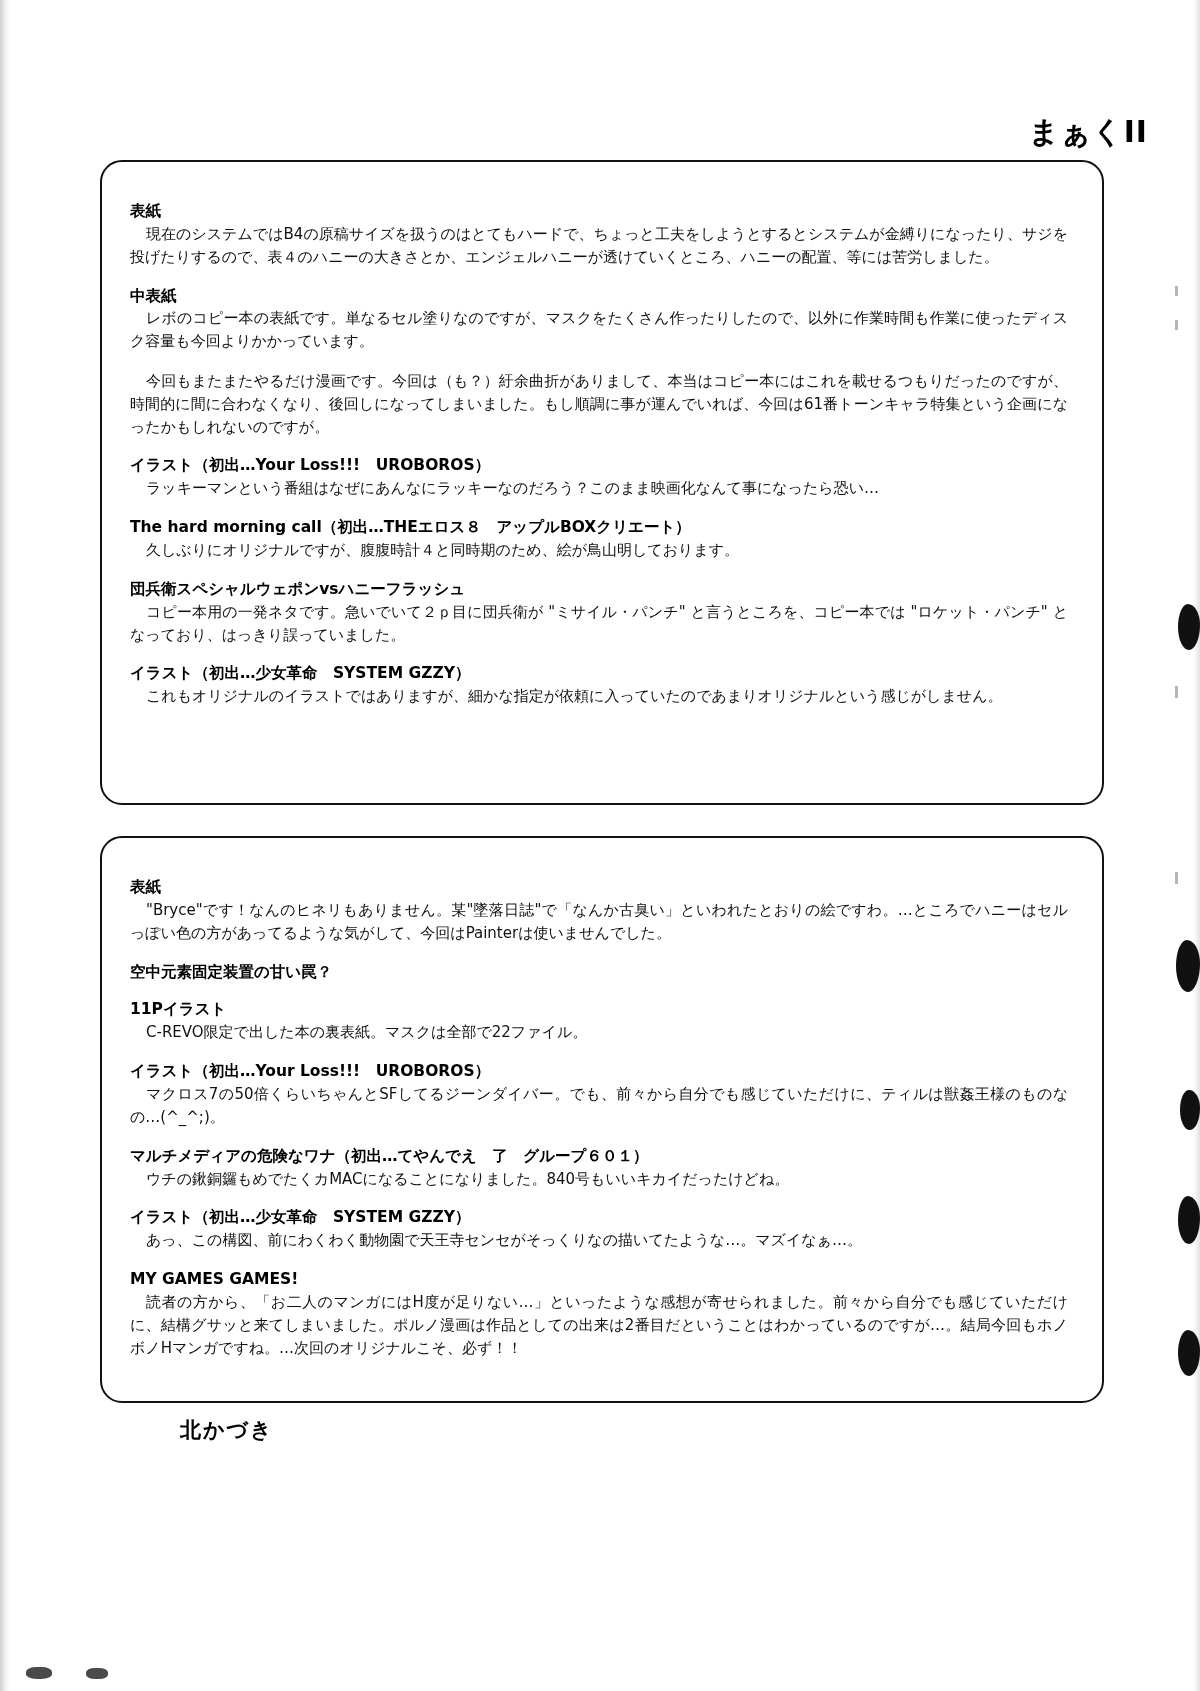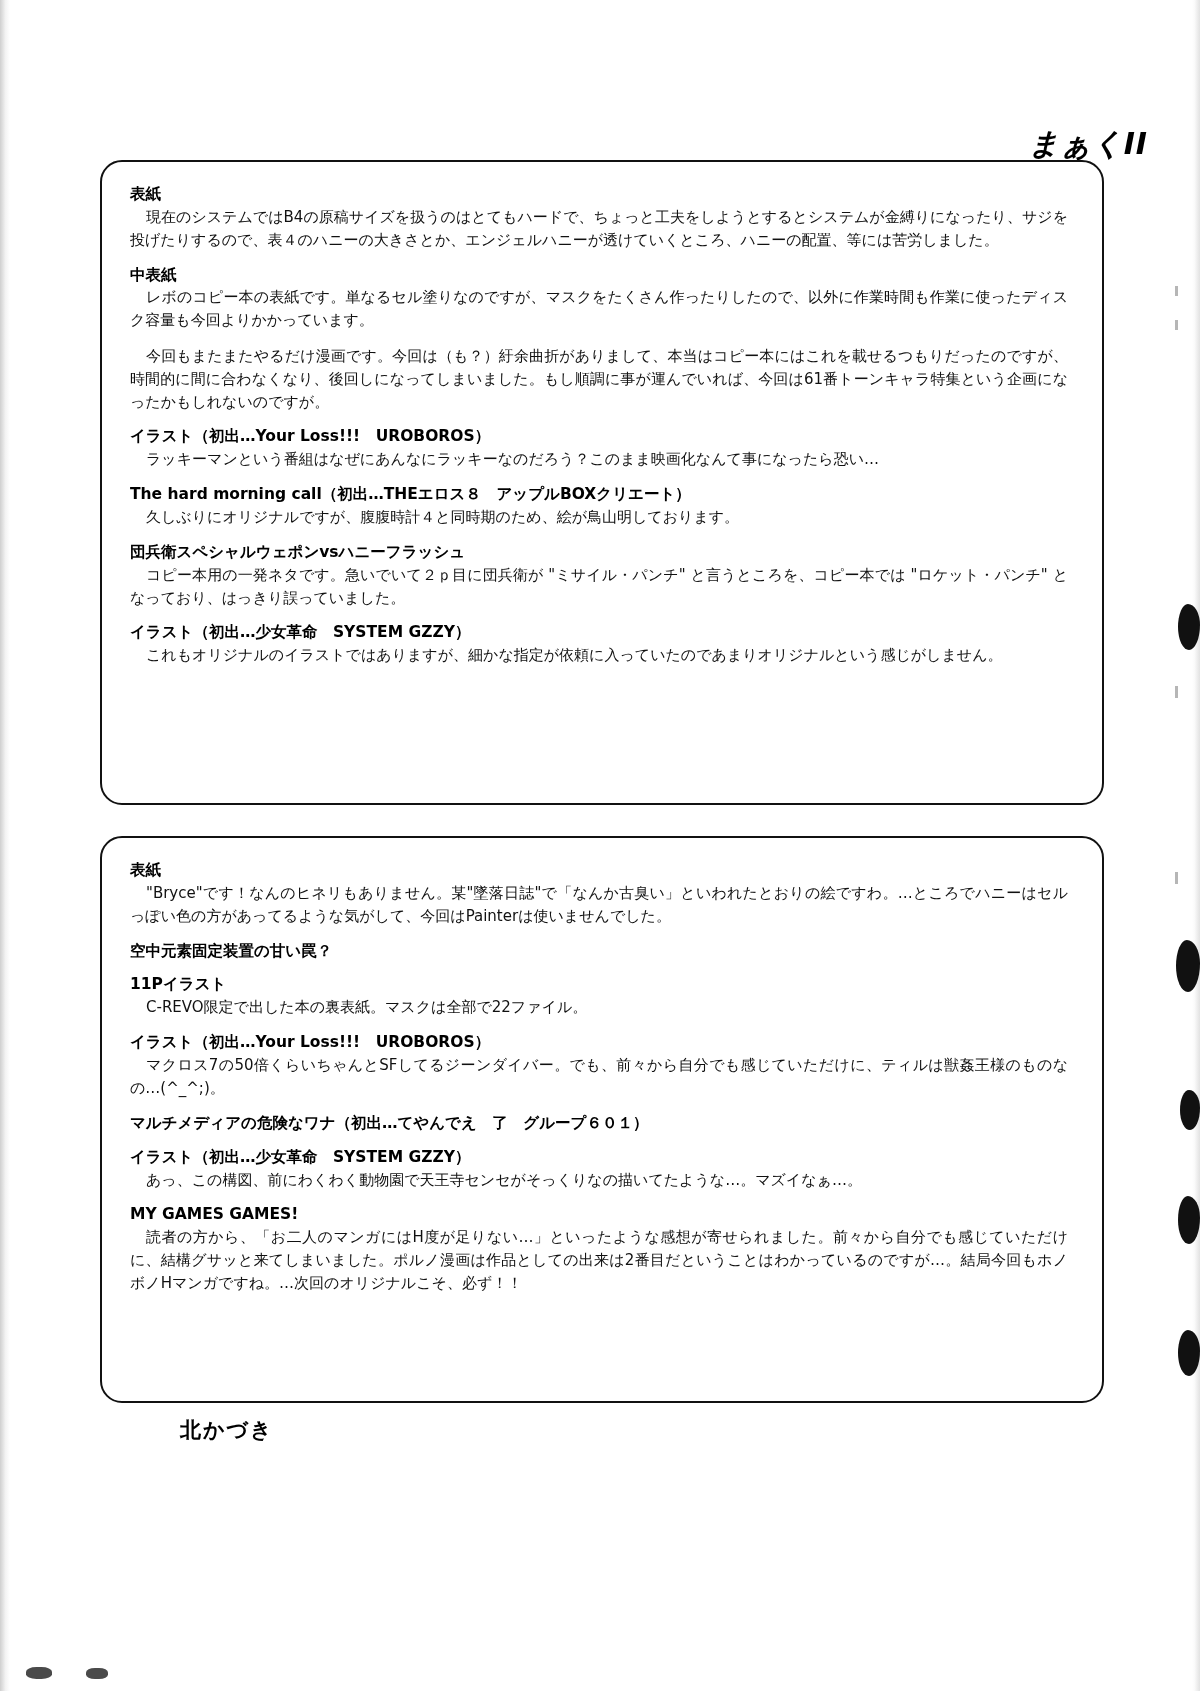--- a/index.html
+++ b/index.html
@@ -32,27 +32,26 @@
   .scan-blob {
     position: absolute;
     background: #111111;
     border-radius: 45% 55% 50% 50% / 50% 45% 55% 50%;
   }
 
   
   .doc-title {
     position: absolute;
     right: 52px;
-    top: 124px;
+    top: 112px;
     font-family: "DejaVu Sans", sans-serif;
     font-size: 30px;
     font-weight: 700;
     letter-spacing: 1px;
     color: #000;
-    font-style: italic;
   }
 
   
   .panel {
     position: absolute;
     border: 2px solid #111;
     border-radius: 22px;
     box-sizing: border-box;
     background: #fff;
   }
@@ -68,20 +67,21 @@
     width: 1004px;
     height: 567px;
   }
 
   .panel-inner {
     padding: 22px 34px 18px 28px;
   }
 
   .entry {
     margin-bottom: 13px;
+    margin-top: 17px;
   }
   .entry:last-child { margin-bottom: 0; }
 
   .entry-head {
     font-family: "DejaVu Sans", sans-serif;
     font-size: 15.5px;
     font-weight: 700;
     color: #000;
     line-height: 1.35;
     margin-bottom: 1px;
@@ -198,20 +198,21 @@
       <div class="entry-body">C-REVO限定で出した本の裏表紙。マスクは全部で22ファイル。</div>
     </div>
 
     <div class="entry">
       <div class="entry-head">イラスト（初出…Your Loss!!!　UROBOROS）</div>
       <div class="entry-body">マクロス7の50倍くらいちゃんとSFしてるジーンダイバー。でも、前々から自分でも感じていただけに、ティルは獣姦王様のものなの…(^_^;)。</div>
     </div>
 
     <div class="entry">
       <div class="entry-head">マルチメディアの危険なワナ（初出…てやんでえ　了　グループ６０１）</div>
+      <div class="entry-body">ウチの鍬銅鑼もめでたくカMACになることになりました。840号もいいキカイだったけどね。</div>
     </div>
 
     <div class="entry">
       <div class="entry-head">イラスト（初出…少女革命　SYSTEM GZZY）</div>
       <div class="entry-body">あっ、この構図、前にわくわく動物園で天王寺センセがそっくりなの描いてたような…。マズイなぁ…。</div>
     </div>
 
     <div class="entry">
       <div class="entry-head">MY GAMES GAMES!</div>
       <div class="entry-body">読者の方から、「お二人のマンガにはH度が足りない…」といったような感想が寄せられました。前々から自分でも感じていただけに、結構グサッと来てしまいました。ポルノ漫画は作品としての出来は2番目だということはわかっているのですが…。結局今回もホノボノHマンガですね。…次回のオリジナルこそ、必ず！！</div>

